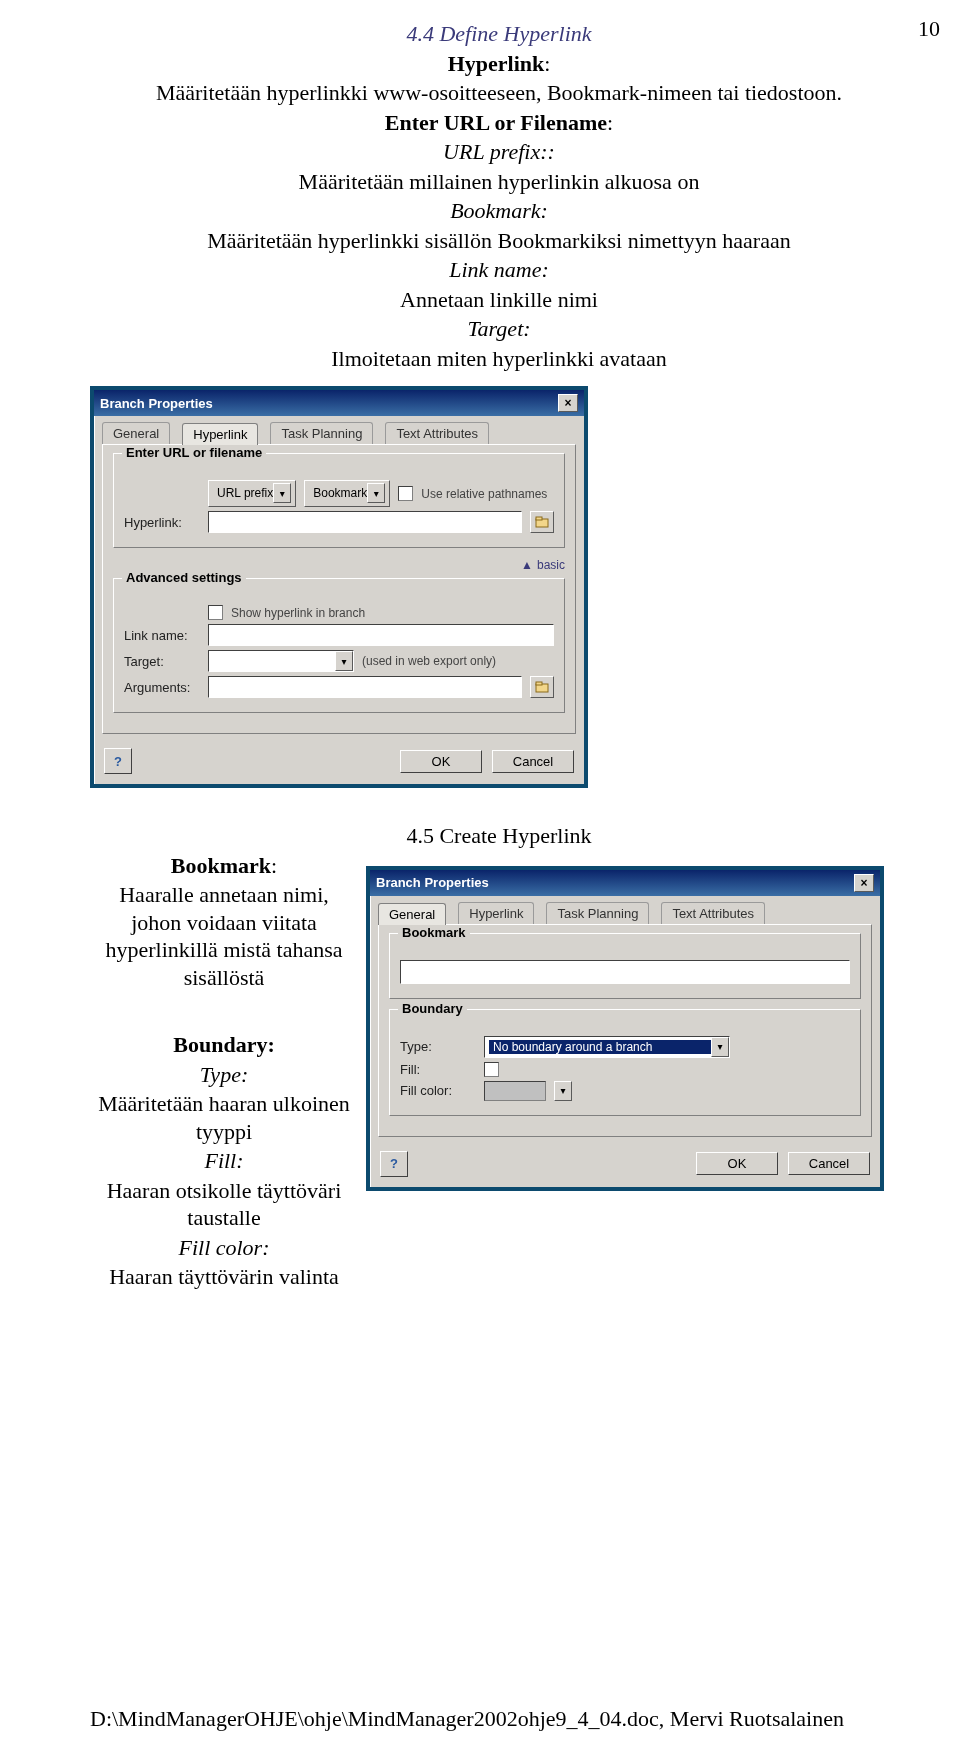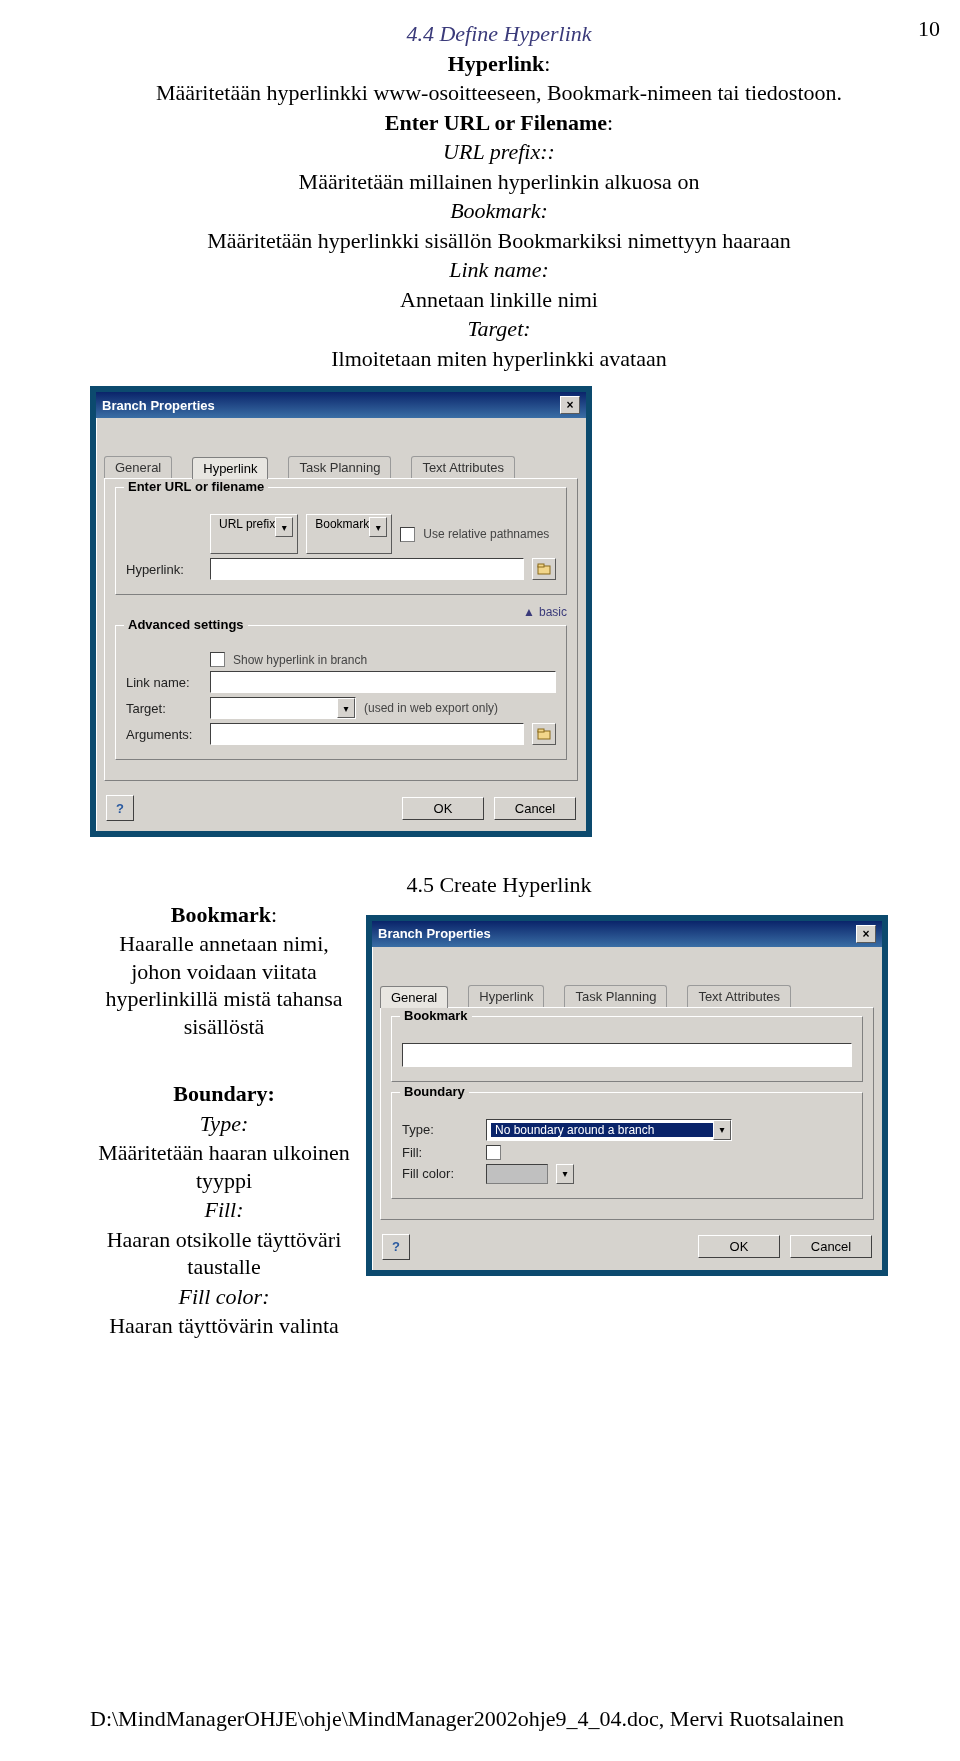--- a/index.html
+++ b/index.html
@@ -31,21 +31,21 @@
   .bold { font-weight: 700; }
   .it { font-style: italic; }
   .para { margin: 0 0 2px 8px; line-height: 1.25; text-align: center; }
 
   
   .dlg {
     font-family: Tahoma, Arial, sans-serif;
     font-size: 13px;
     color: #000;
     background: #d6d3ce;
-    border: 6px solid #0c4a6e;
+    border: 4px solid #0c4a6e;
     box-shadow: 1px 1px 0 #fff inset;
     width: 490px;
     margin-top: 14px;
   }
   .dlg2 { width: 510px; }
   .titlebar {
     background: linear-gradient(#0a246a, #3a6ea5);
     color: #fff;
     font-weight: 700;
     padding: 4px 6px;
@@ -57,23 +57,22 @@
     width: 18px; height: 16px;
     background: #d6d3ce;
     border: 1px solid #fff;
     border-right-color:#5a5a5a; border-bottom-color:#5a5a5a;
     color:#000; font-weight:700;
     display:flex; align-items:center; justify-content:center;
     font-size: 12px;
   }
   .tabs {
     display:flex;
-    gap: 20px;
+    gap: 12px;
     padding: 6px 8px 0 8px;
-    margin-top: 32px;
   }
   .tab {
     background:#d6d3ce;
     border:1px solid #9a9a9a;
     border-bottom:none;
     padding:3px 10px;
     font-size: 13px;
     color:#333;
     border-top-left-radius:3px;
     border-top-right-radius:3px;
@@ -137,21 +136,21 @@
     background:#0a246a; color:#fff; padding:0 4px; flex:1; font-size:12px;
   }
   .combo-arrow, .drop-arrow {
     width:16px; height:18px;
     background:#d6d3ce;
     border:1px solid #fff;
     border-right-color:#5a5a5a; border-bottom-color:#5a5a5a;
     display:flex; align-items:center; justify-content:center;
     font-size:10px; color:#000;
   }
-  .dropbtn { display:inline-flex; gap:0; padding:2px 4px 16px 8px; }
+  .dropbtn { display:inline-flex; align-items:center; gap:0; padding:2px 4px 3px 8px; }
   .checkbox {
     width:13px; height:13px;
     border:1px solid #808080; border-top-color:#404040; border-left-color:#404040;
     background:#fff;
     display:inline-block;
   }
   .iconbtn {
     width:22px; height:20px;
     border:1px solid #fff; border-right-color:#5a5a5a; border-bottom-color:#5a5a5a;
     background:#d6d3ce;

